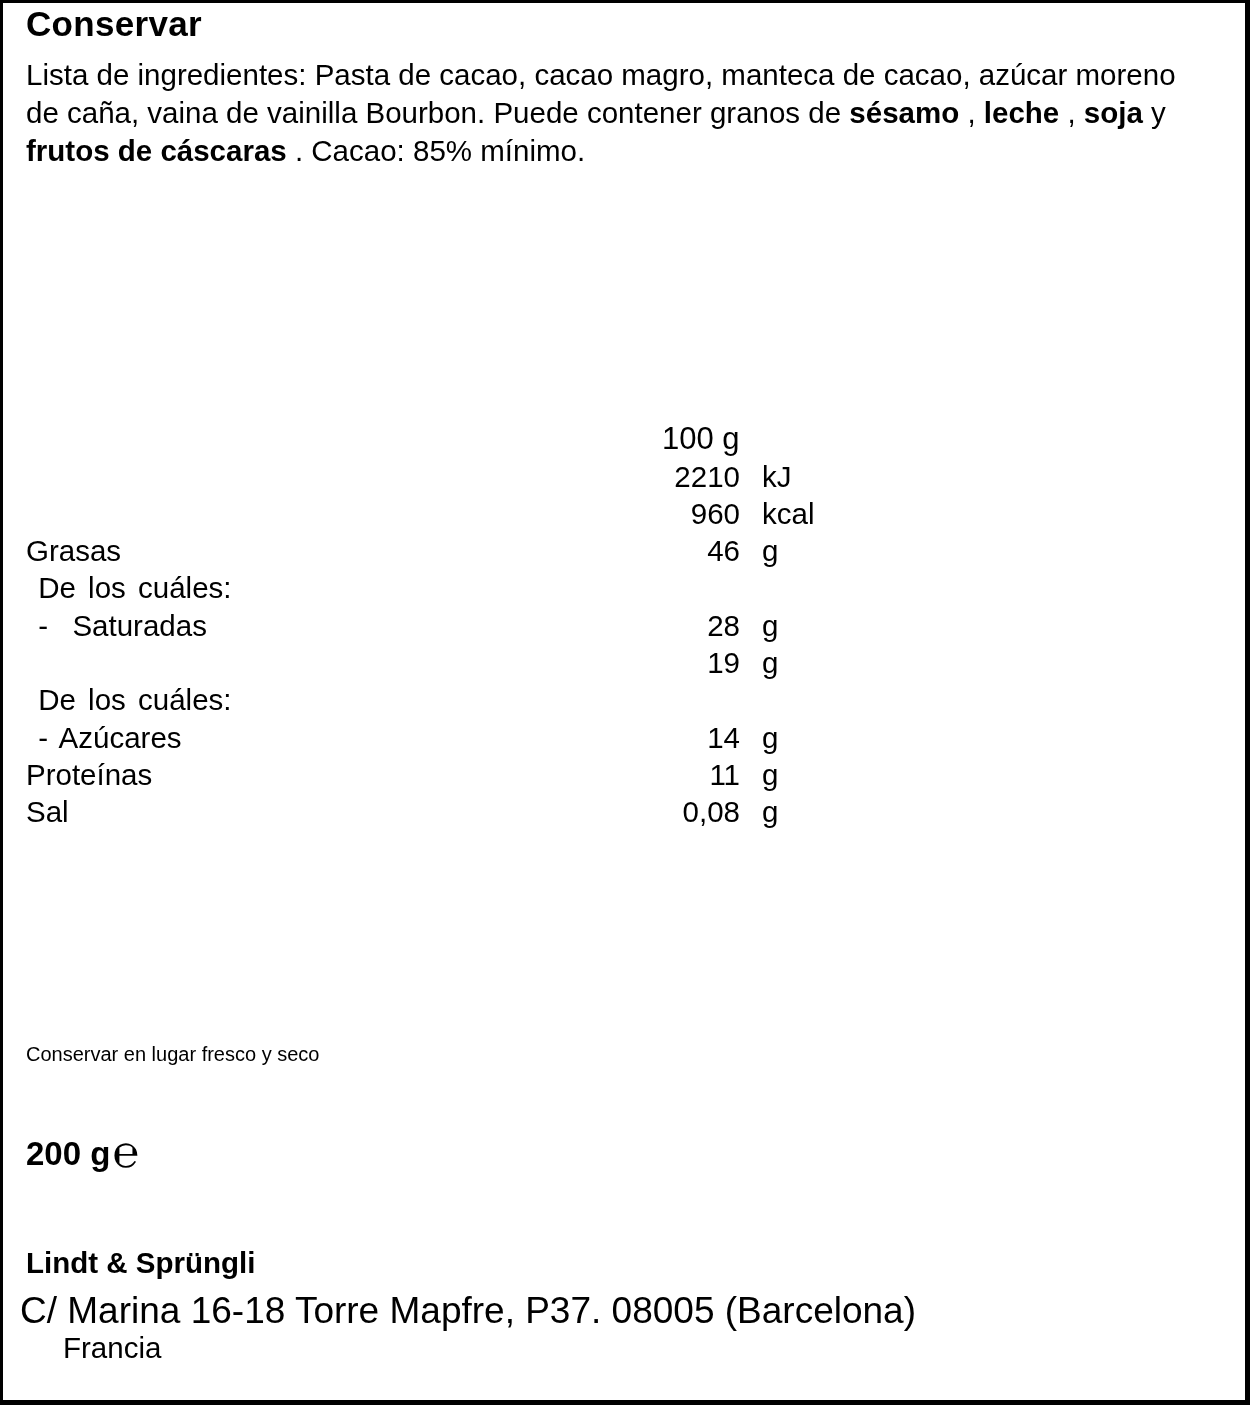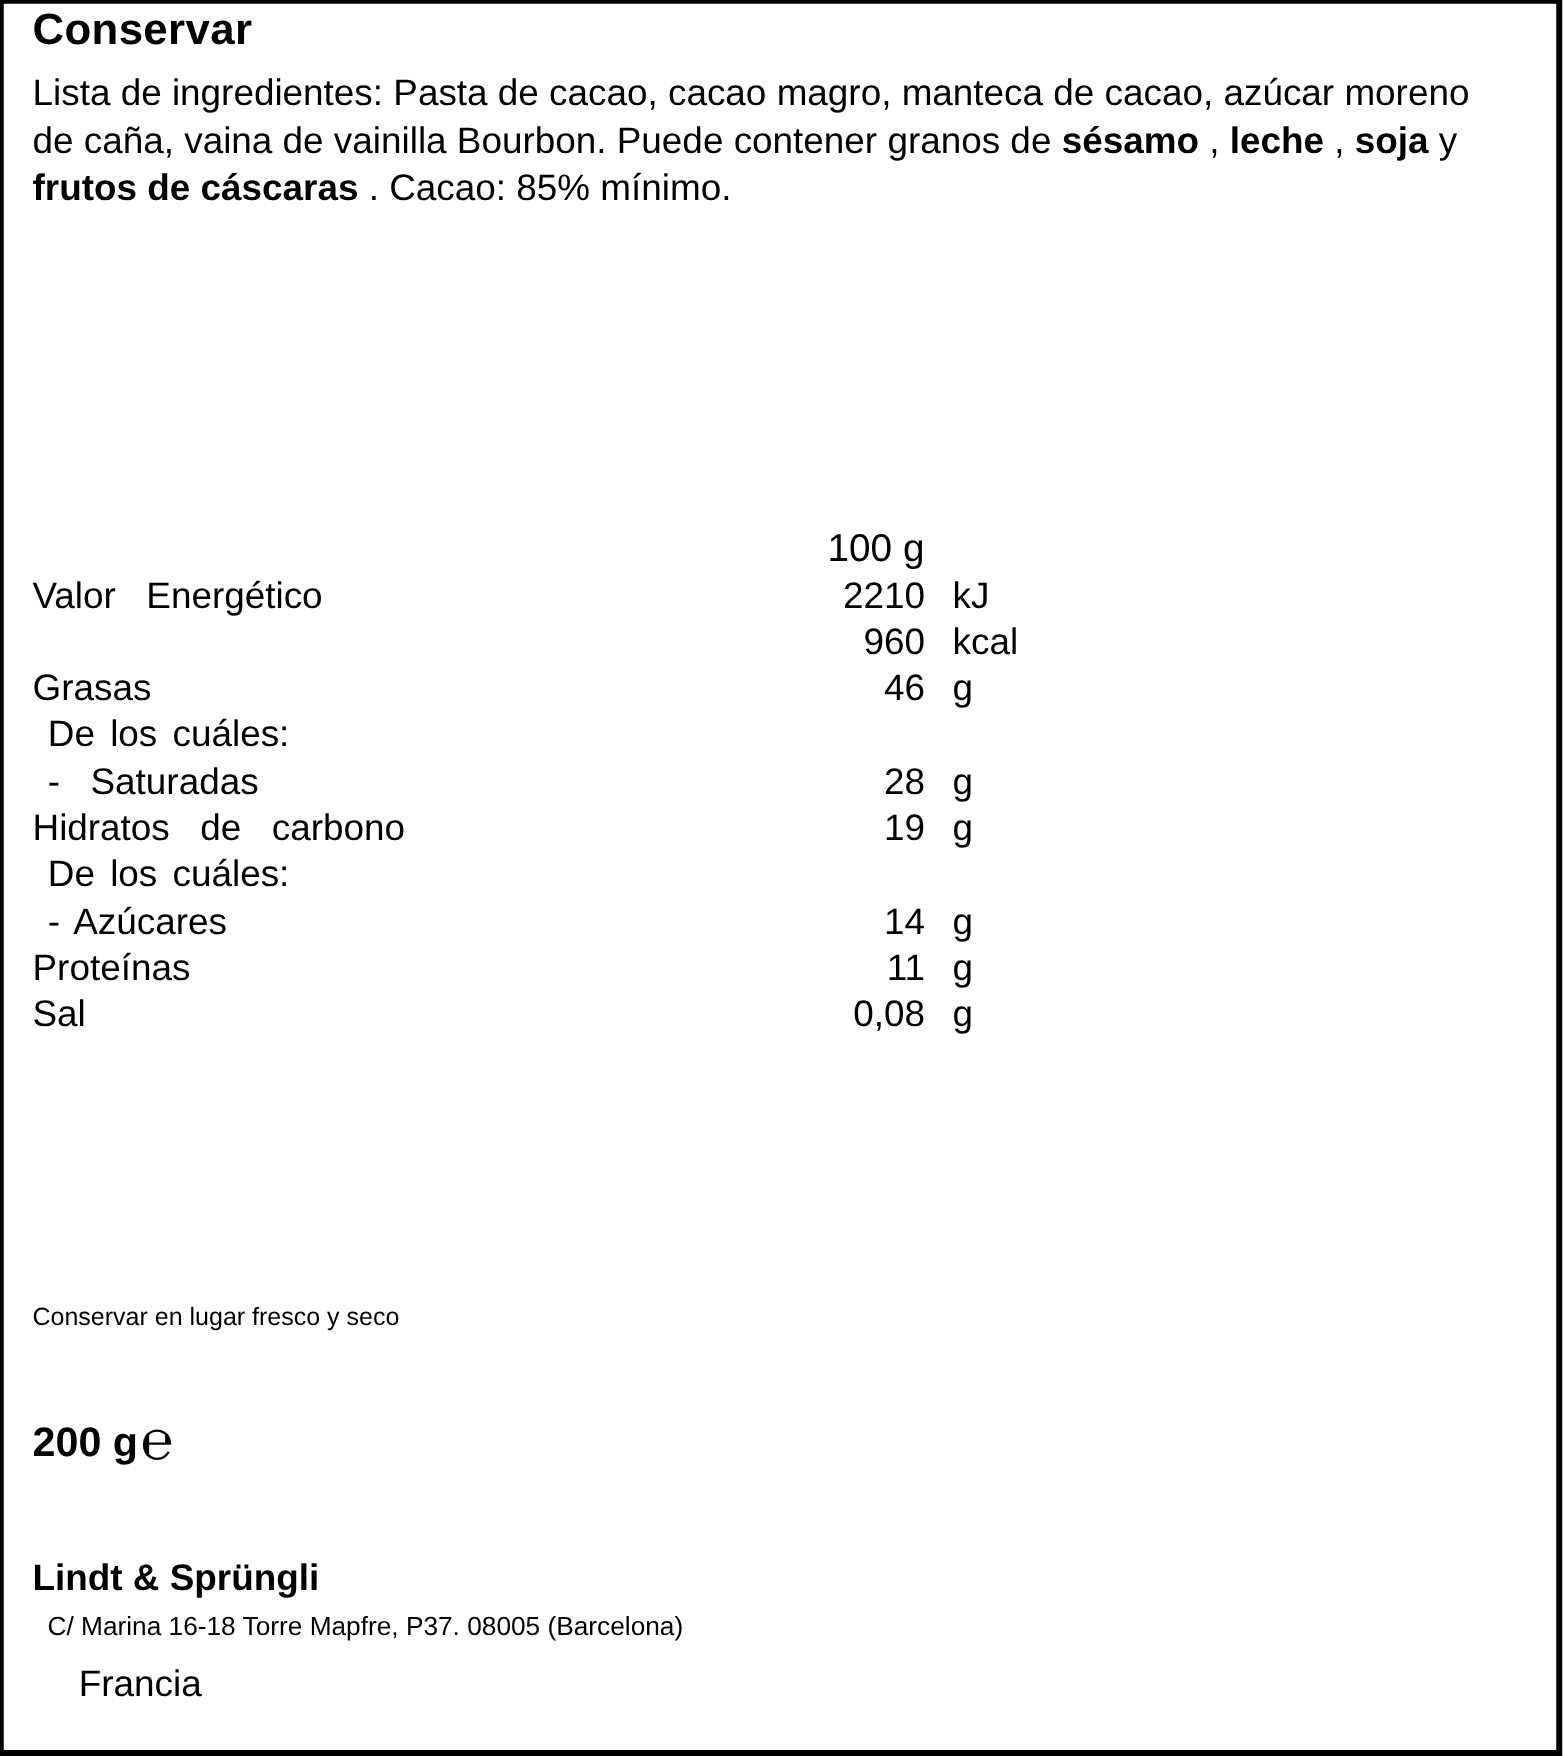--- a/index.html
+++ b/index.html
@@ -13,37 +13,36 @@
   .ingredients b { font-weight:bold; }
   .row { position:absolute; left:26px; font-size:29.5px; height:37px; line-height:37px; width:800px; }
   .row .label { position:absolute; left:0; white-space:pre; word-spacing:4px; }
   .row .num { position:absolute; right:calc(800px - 714px); text-align:right; }
   .row .unit { position:absolute; left:736px; }
   .hdr { position:absolute; left:662px; top:421px; font-size:31px; }
   .storage { position:absolute; left:26px; top:1043px; font-size:20px; }
   .weight { position:absolute; left:26px; top:1125px; font-size:33px; font-weight:bold; }
   .weight .estim { font-family:"Liberation Serif", serif; font-weight:normal; font-size:44px; margin-left:2px; position:relative; top:2px; }
   .company { position:absolute; left:26px; top:1246px; font-size:29.5px; font-weight:bold; }
-  .address { position:absolute; left:38px; top:1290px; font-size:21px; }
+  .address { position:absolute; left:20px; top:1290px; font-size:37px; }
   .country { position:absolute; left:26px; top:1331px; font-size:29.5px;margin-left:37px; }
 </style>
 </head>
 <body>
 
 <div class="frame"></div>
 
 <div class="title">Conservar</div>
 
 <div class="ingredients"><span>Lista de ingredientes: Pasta de cacao, cacao magro, manteca de cacao, azúcar moreno de caña, vaina de vainilla Bourbon. Puede contener granos de </span><b>sésamo</b><span> , </span><b>leche</b><span> , </span><b>soja</b><span> y </span><b>frutos de cáscaras</b><span> . Cacao: 85% mínimo.</span></div>
 
 <div class="hdr">100 g</div>
 
 <div>
   <div class="row" style="top:458px">
-    <span class="label">Valor  Energético</span>
     <span class="num">2210</span>
     <span class="unit">kJ</span>
   </div>
   <div class="row" style="top:495px">
     <span class="label"></span>
     <span class="num">960</span>
     <span class="unit">kcal</span>
   </div>
   <div class="row" style="top:532px">
     <span class="label">Grasas</span>
@@ -52,21 +51,20 @@
   </div>
   <div class="row" style="top:569px">
     <span class="label"> De los cuáles:</span>
   </div>
   <div class="row" style="top:607px">
     <span class="label"> -  Saturadas</span>
     <span class="num">28</span>
     <span class="unit">g</span>
   </div>
   <div class="row" style="top:644px">
-    <span class="label">Hidratos  de  carbono</span>
     <span class="num">19</span>
     <span class="unit">g</span>
   </div>
   <div class="row" style="top:681px">
     <span class="label"> De los cuáles:</span>
   </div>
   <div class="row" style="top:719px">
     <span class="label"> - Azúcares</span>
     <span class="num">14</span>
     <span class="unit">g</span>

